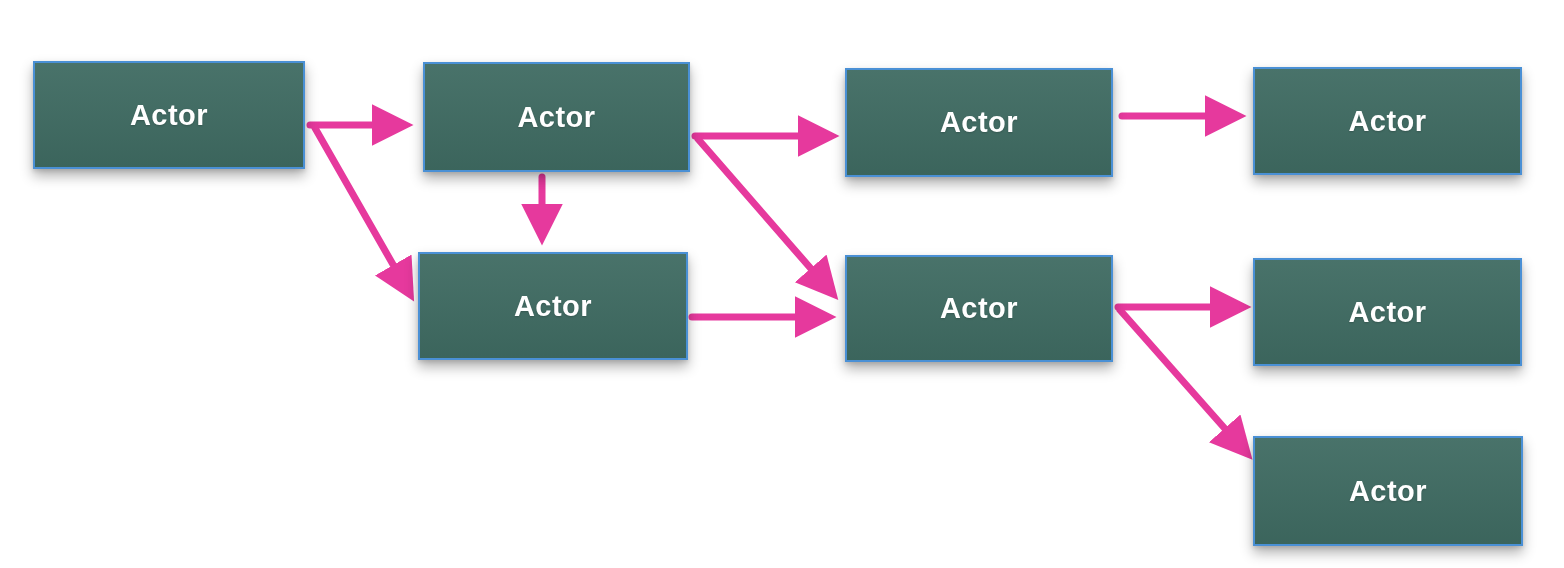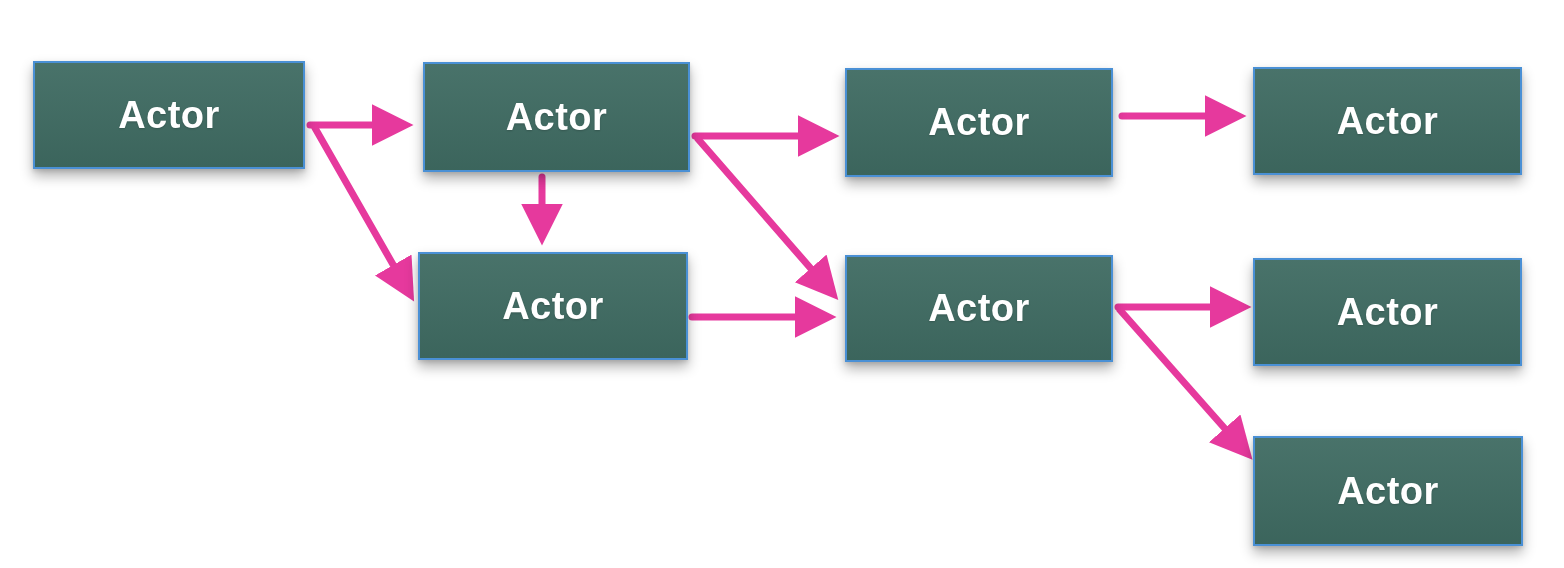--- a/index.html
+++ b/index.html
@@ -37,21 +37,21 @@
       var(--node-fill, #3f6b62);
     border: 2px solid var(--node-border, #4a90d5);
     box-shadow: 0 7px 12px rgba(0,0,0,0.30), 0 2px 4px rgba(0,0,0,0.12);
     display: flex;
     align-items: center;
     justify-content: center;
     cursor: default;
   }
   .node-label {
     color: var(--label, #ffffff);
-    font-size: 38px;
+    font-size: 29px;
     font-weight: bold;
     letter-spacing: 0.5px;
     text-shadow: 0 1px 2px rgba(0,0,0,0.18);
     user-select: none;
   }
 </style>
 </head>
 <body style="background: rgb(255, 255, 255);">
 
 <div class="canvas">

